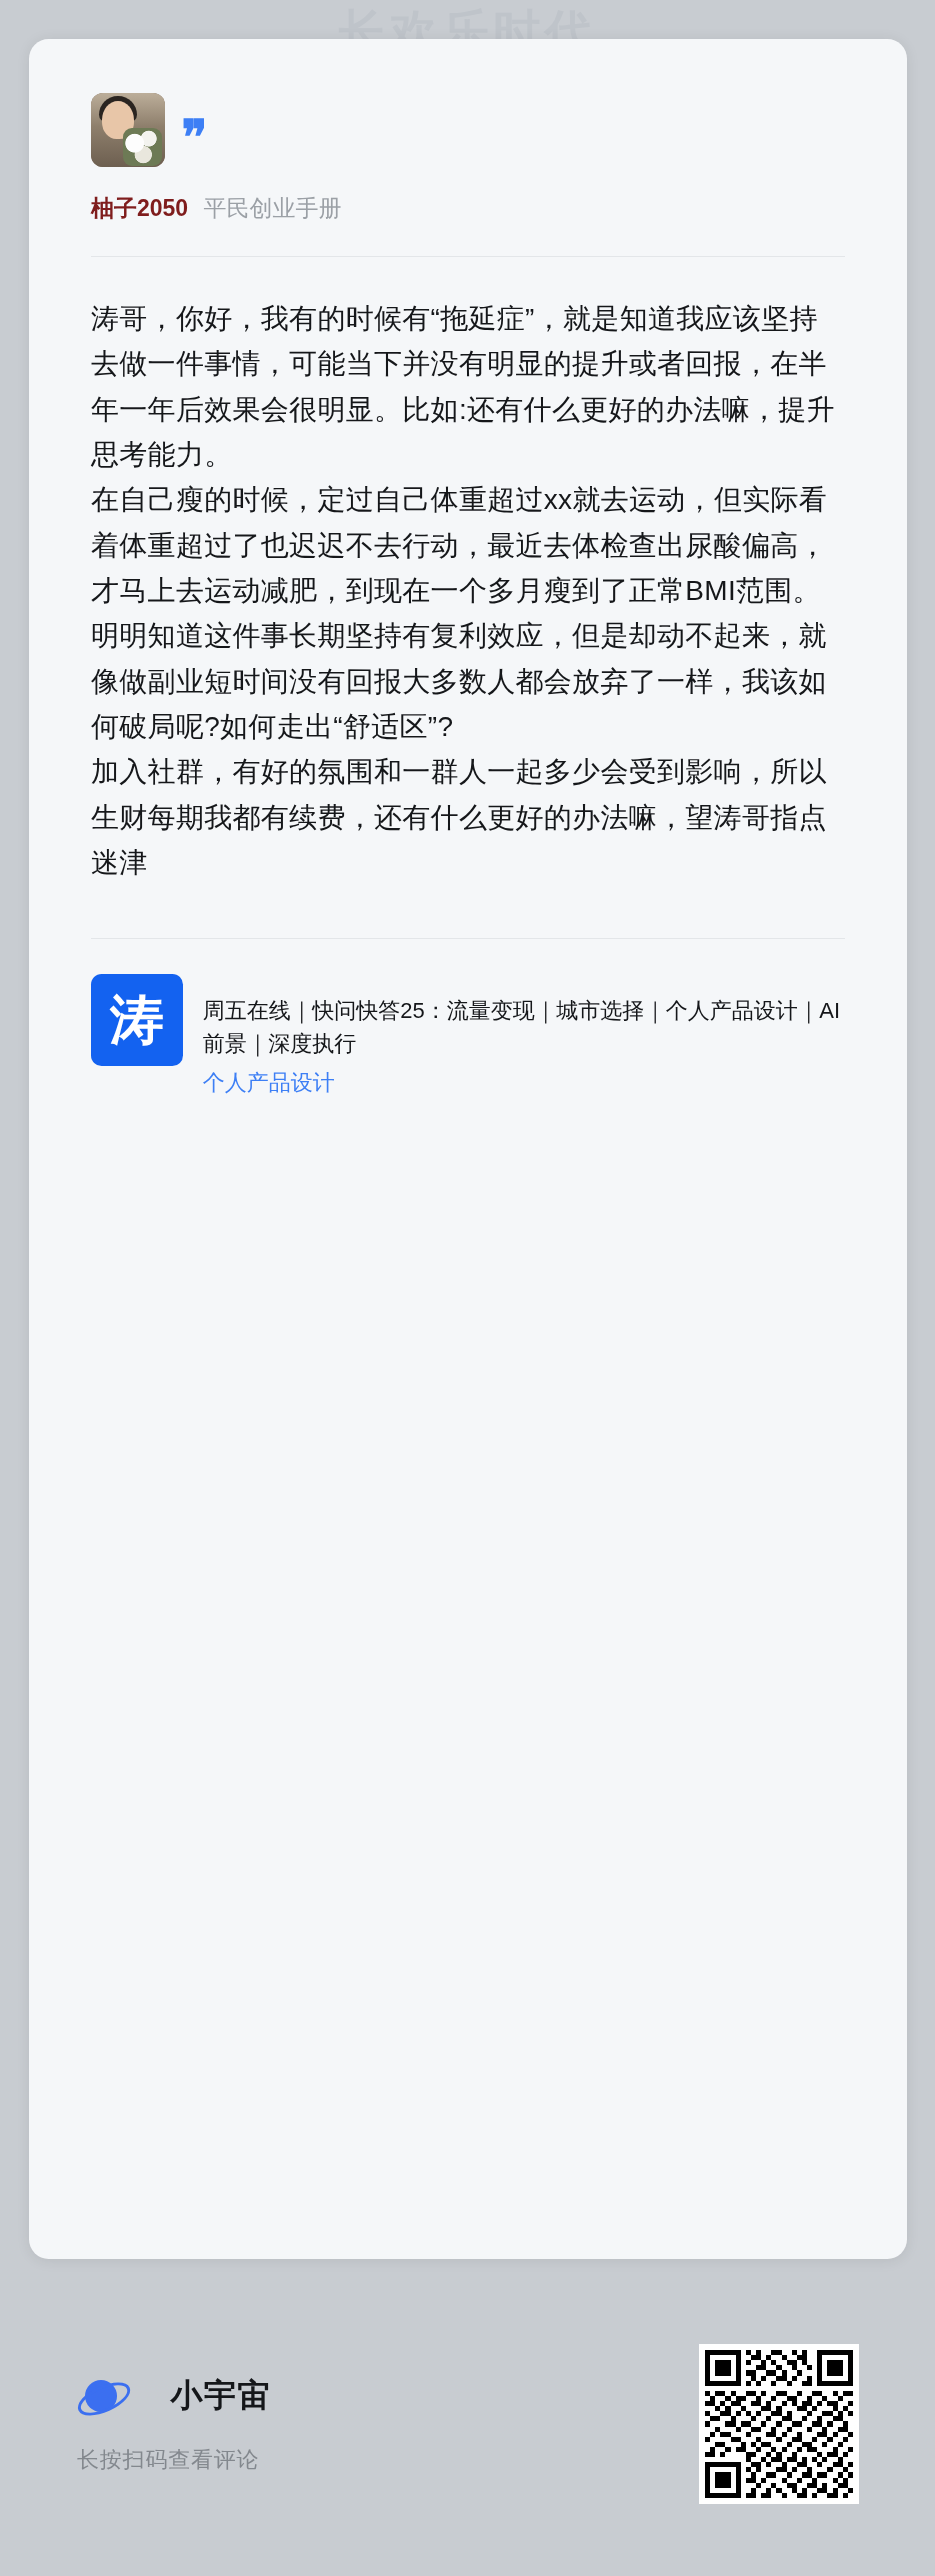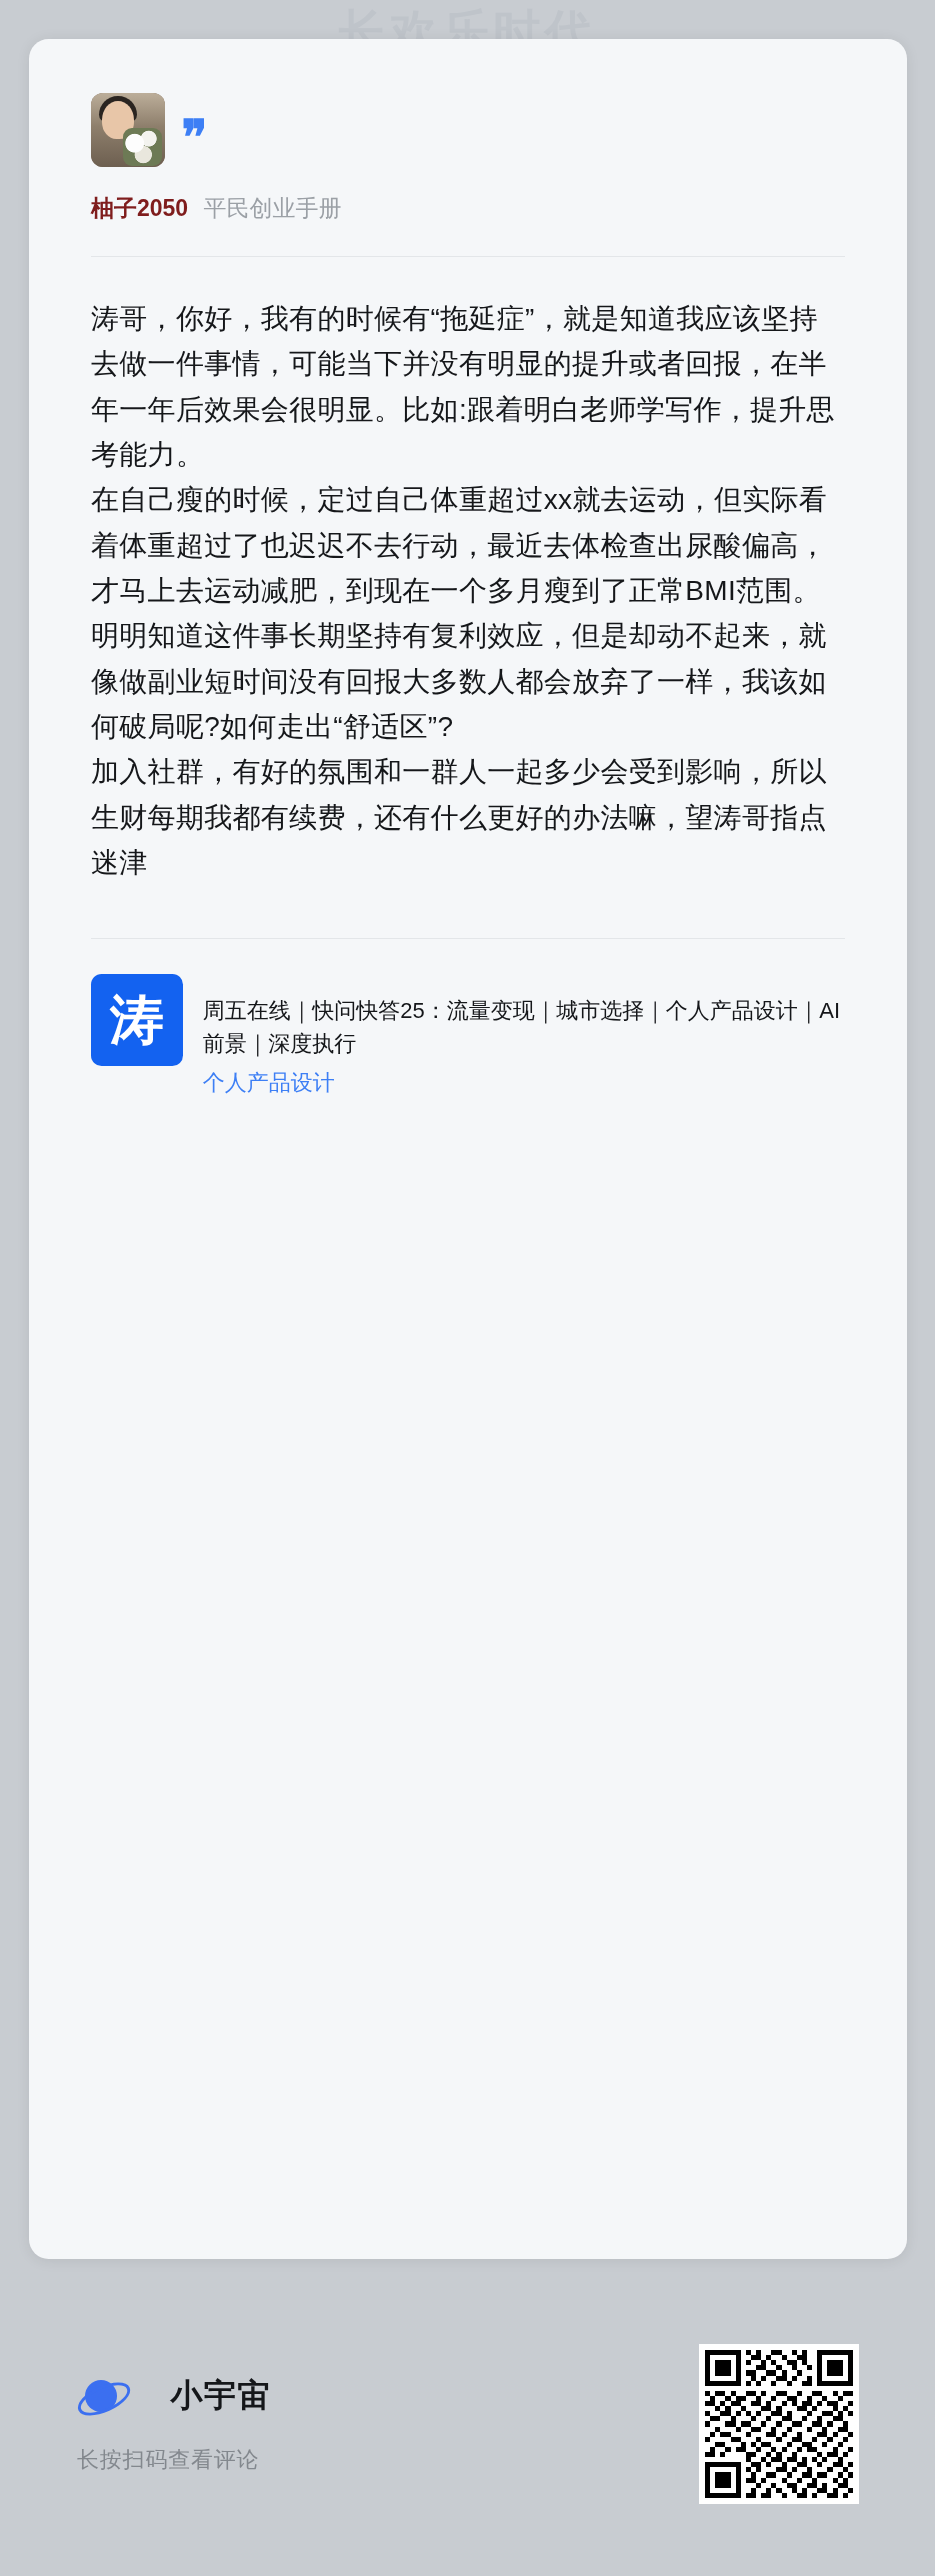--- a/index.html
+++ b/index.html
@@ -272,21 +272,21 @@
       </div>
 
       <div class="byline">
         <span class="nickname">柚子2050</span>
         <span class="action">平民创业手册</span>
       </div>
 
 
       <div class="divider"></div>
 
-      <div class="body-text">涛哥，你好，我有的时候有“拖延症”，就是知道我应该坚持去做一件事情，可能当下并没有明显的提升或者回报，在半年一年后效果会很明显。比如:跟着明白老师学写作，提升思考能力。
+      <div class="body-text">涛哥，你好，我有的时候有“拖延症”，就是知道我应该坚持去做一件事情，可能当下并没有明显的提升或者回报，在半年一年后效果会很明显。比如:还有什么更好的办法嘛，提升思考能力。
 在自己瘦的时候，定过自己体重超过xx就去运动，但实际看着体重超过了也迟迟不去行动，最近去体检查出尿酸偏高，才马上去运动减肥，到现在一个多月瘦到了正常BMI范围。
 明明知道这件事长期坚持有复利效应，但是却动不起来，就像做副业短时间没有回报大多数人都会放弃了一样，我该如何破局呢?如何走出“舒适区”?
 加入社群，有好的氛围和一群人一起多少会受到影响，所以生财每期我都有续费，还有什么更好的办法嘛，望涛哥指点迷津</div>
 
       <div class="footer-divider"></div>
 
       <div class="podcast">
         <div class="cover">涛</div>
         <div class="pod-meta">
           <div class="pod-title">周五在线｜快问快答25：流量变现｜城市选择｜个人产品设计｜AI前景｜深度执行</div>

